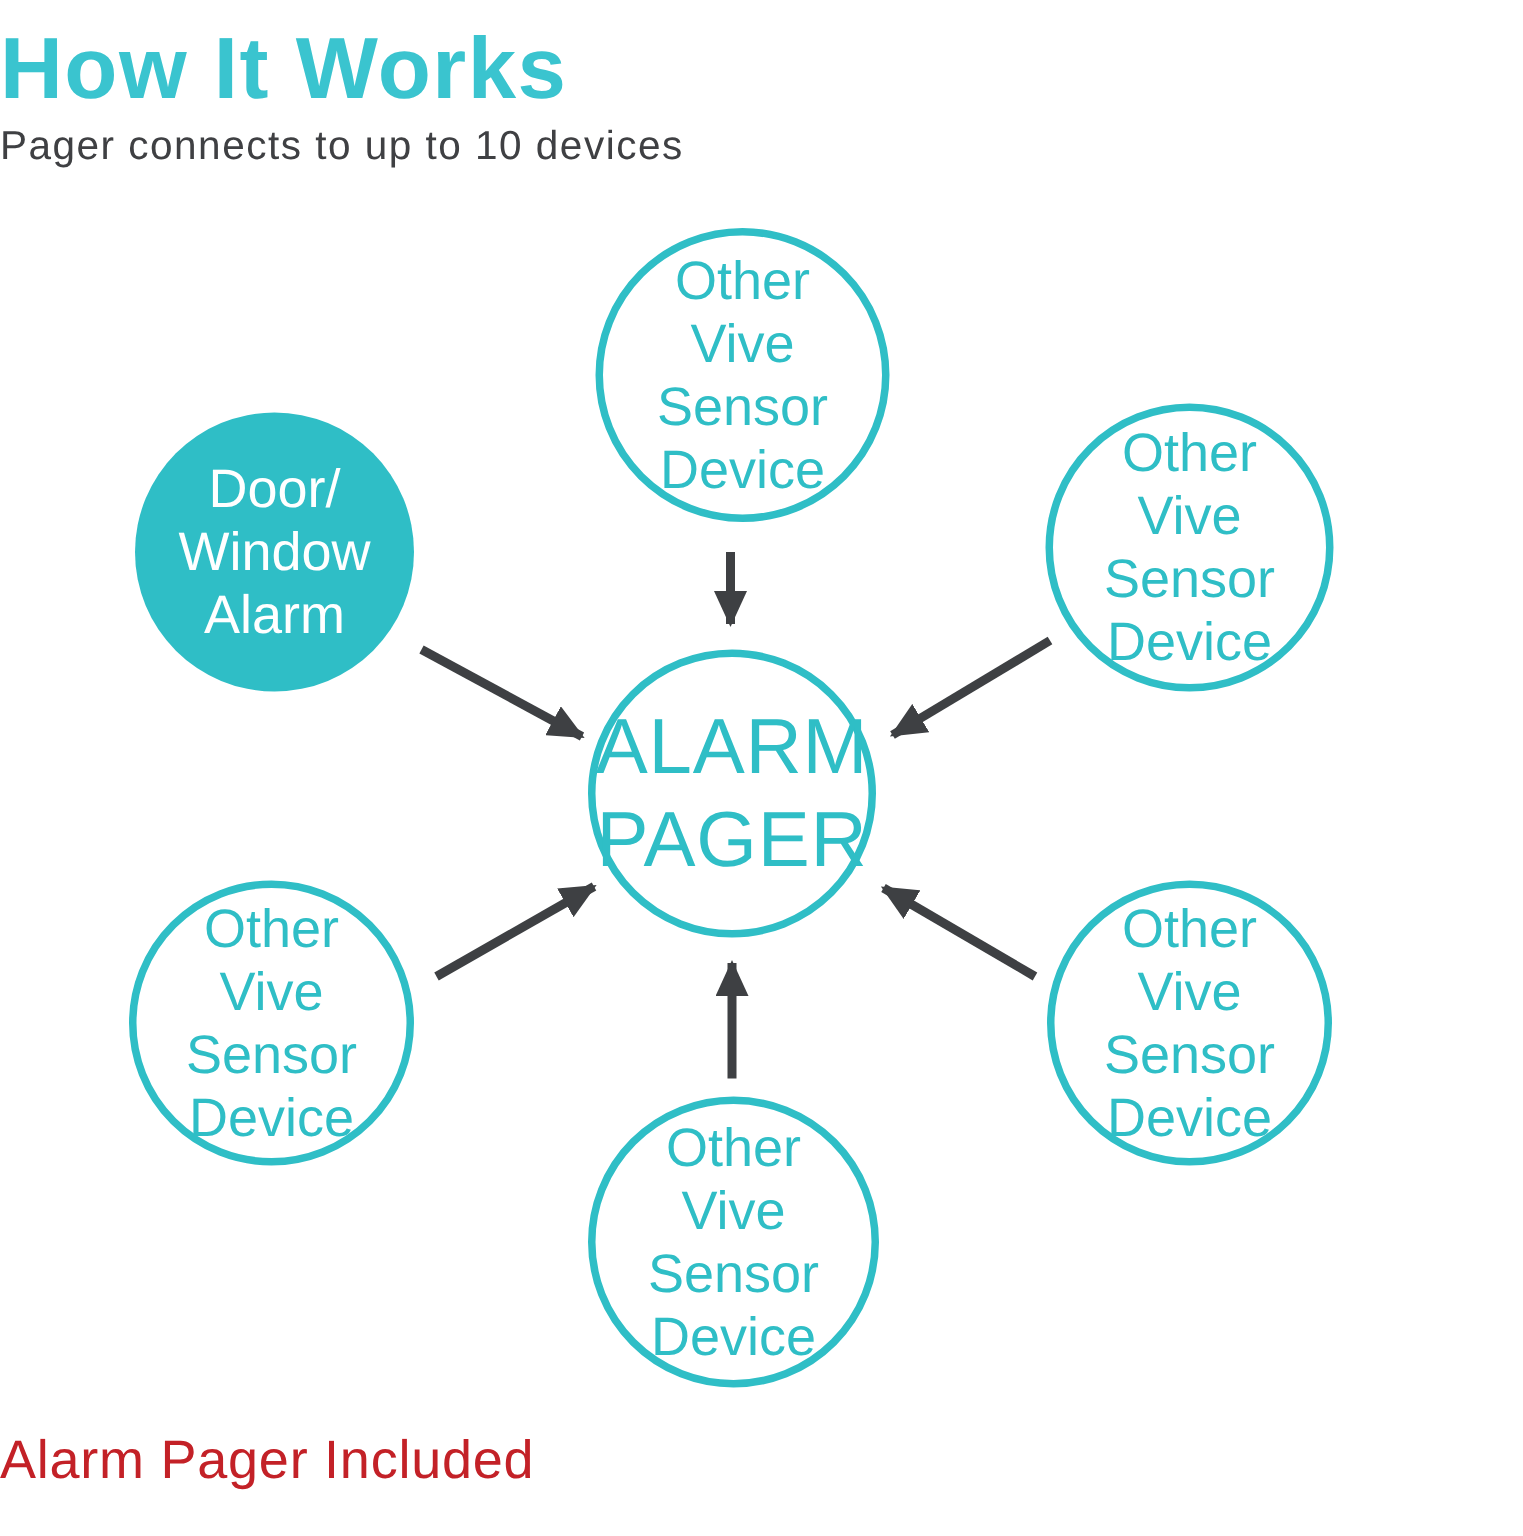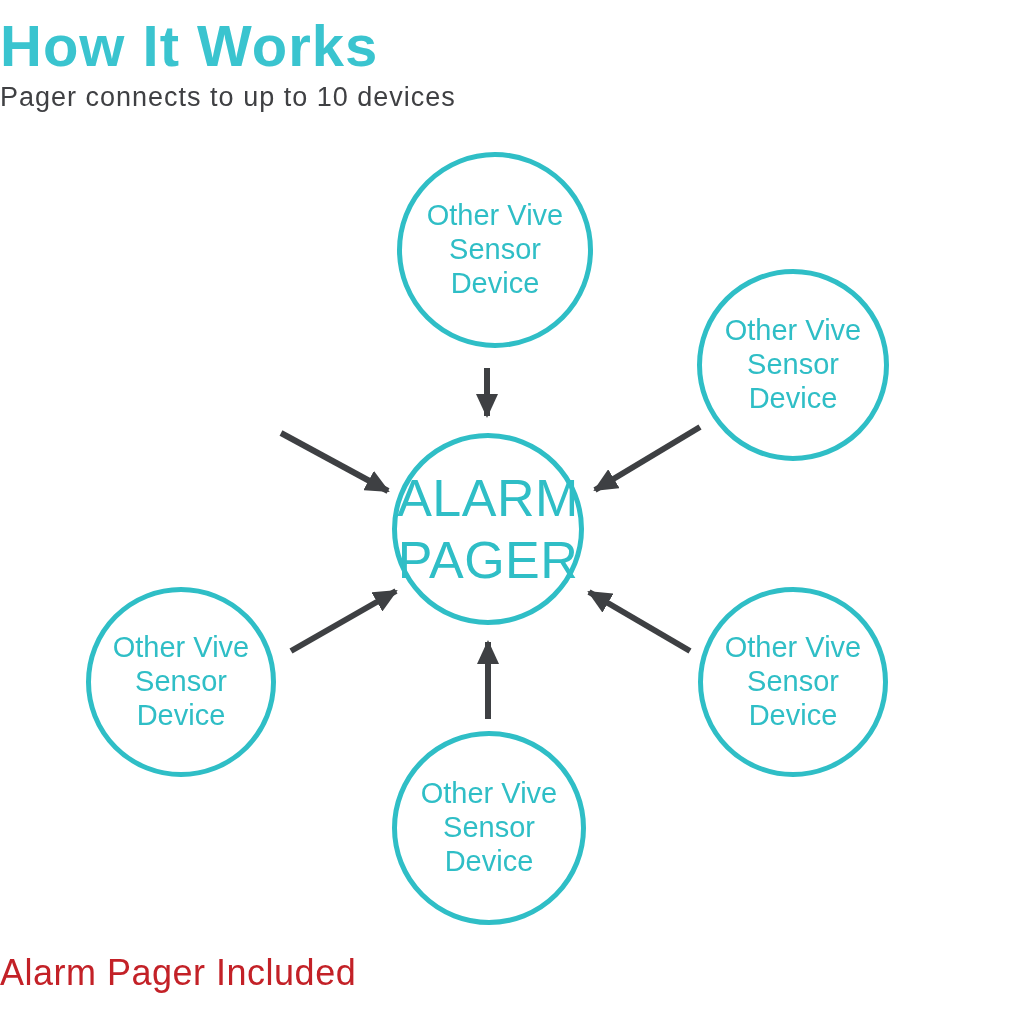--- a/index.html
+++ b/index.html
@@ -55,21 +55,21 @@
   .node.outline {
     background: #ffffff;
     border: 5px solid #2fbec6;
     color: #2fbec6;
   }
   .node.filled {
     background: #2fbec6;
     color: #ffffff;
   }
   .node-label {
-    font-size: 29px;
+    font-size: 36px;
     line-height: 1.17;
     font-weight: 500;
     width: 160px;
   }
   .node.filled .node-label {
     width: 150px;
   }
   #node-center .node-label {
     font-size: 52px;
     line-height: 1.2;
@@ -113,20 +113,23 @@
       <line x1="291" y1="651" x2="396" y2="591" marker-end="url(#ah)"></line>
       <line x1="690" y1="651" x2="589" y2="592" marker-end="url(#ah)"></line>
       <line x1="488" y1="719" x2="488" y2="642" marker-end="url(#ah)"></line>
     </g>
   </svg>
 
   <div id="node-top" class="node outline">
     <div class="node-label">Other Vive Sensor Device</div>
   </div>
 
+  <div id="node-upper-left" class="node filled">
+    <div class="node-label">Door/ Window Alarm</div>
+  </div>
 
   <div id="node-upper-right" class="node outline">
     <div class="node-label">Other Vive Sensor Device</div>
   </div>
 
   <div id="node-center" class="node outline">
     <div class="node-label">ALARM PAGER</div>
   </div>
 
   <div id="node-lower-left" class="node outline">

